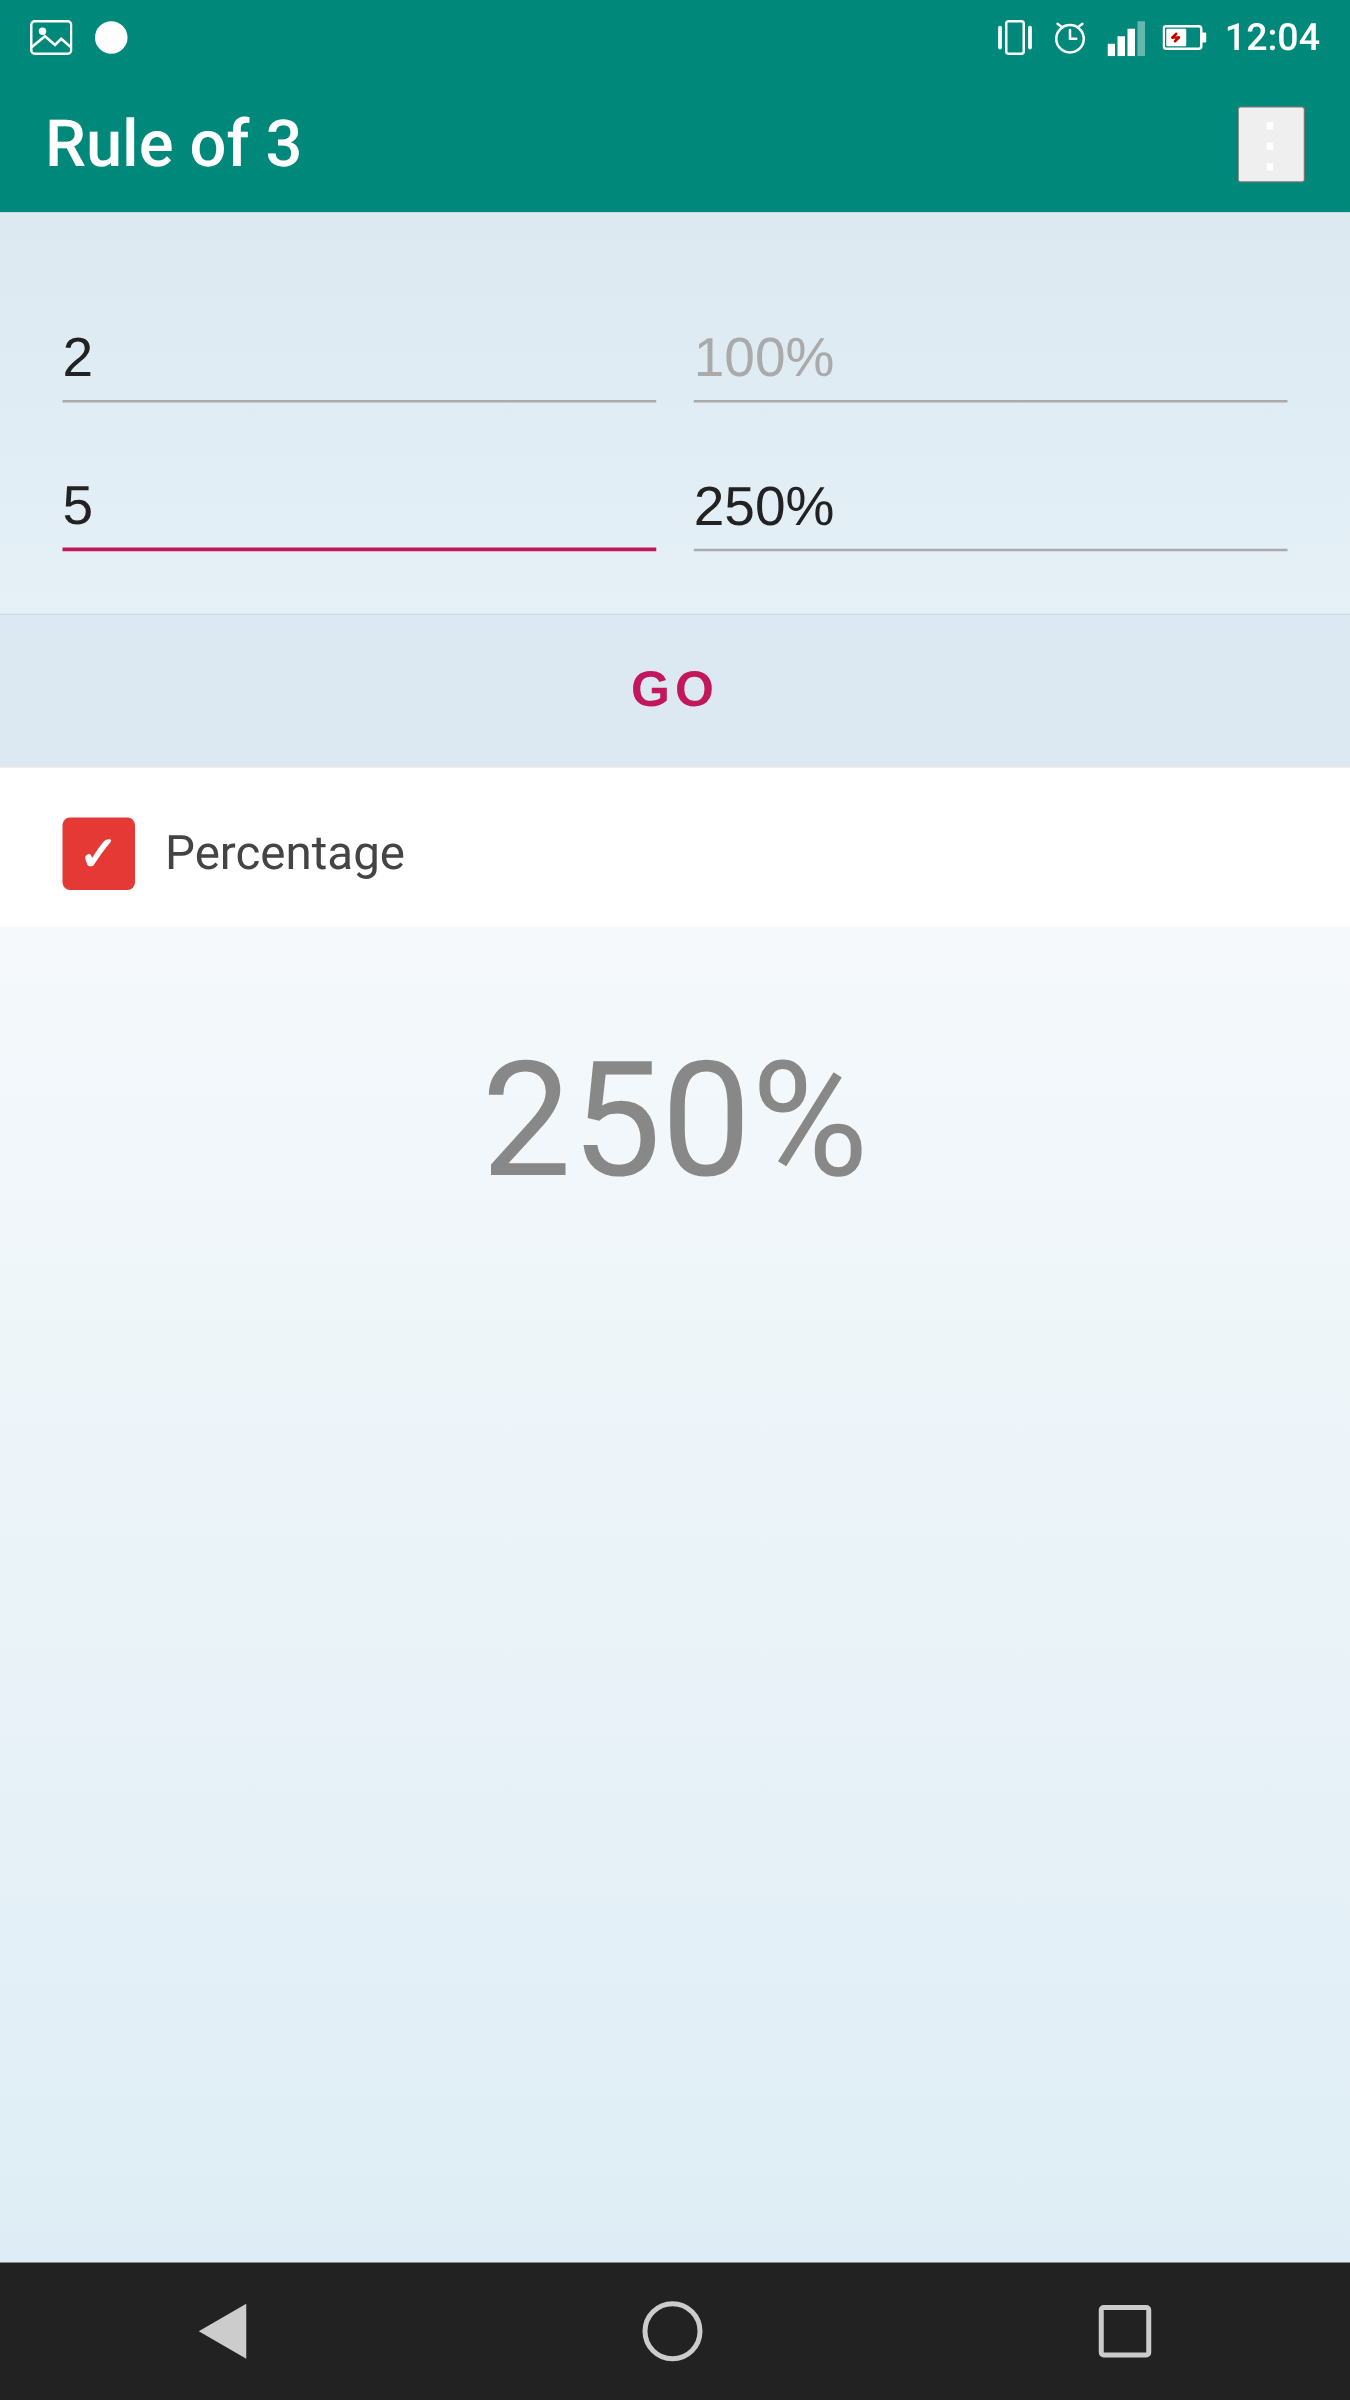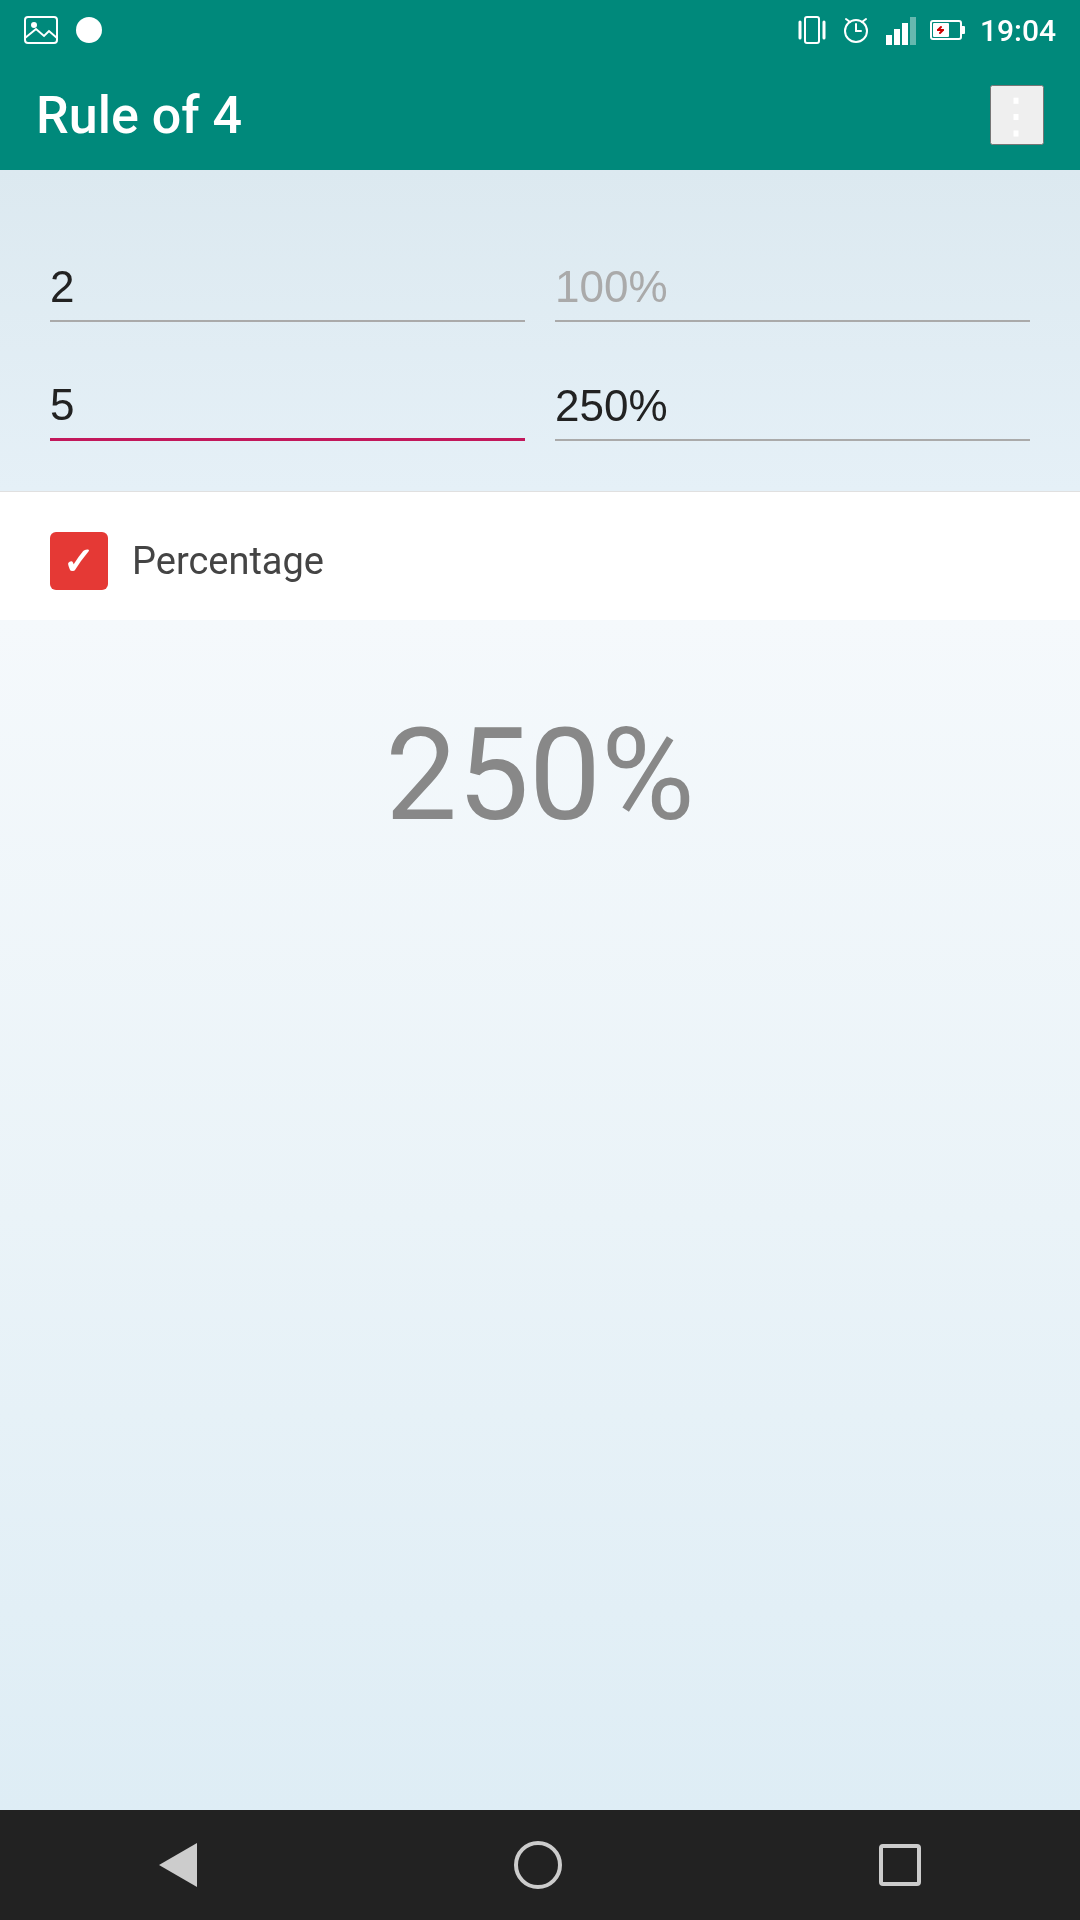--- a/index.html
+++ b/index.html
@@ -276,26 +276,26 @@
     </svg>
 
     <svg width="36" height="24" viewBox="0 0 36 24" fill="white">
       <rect x="1" y="3" width="30" height="18" rx="2" fill="none" stroke="white" stroke-width="2"></rect>
       <rect x="31" y="8" width="4" height="8" rx="1" fill="white"></rect>
       <rect x="3" y="5" width="16" height="14" rx="1" fill="white"></rect>
       <line x1="11" y1="9" x2="8" y2="12" stroke="#c00" stroke-width="2" stroke-linecap="round"></line>
       <line x1="8" y1="12" x2="13" y2="12" stroke="#c00" stroke-width="2" stroke-linecap="round"></line>
       <line x1="13" y1="12" x2="10" y2="15" stroke="#c00" stroke-width="2" stroke-linecap="round"></line>
     </svg>
-    <span class="time-text">19:04</span>
+    <span class="time-text">12:04</span>
   </div>
 </div>
 
 <div class="app-bar">
-  <span class="app-title">Rule of 4</span>
+  <span class="app-title">Rule of 3</span>
   <button class="more-icon">⋮</button>
 </div>
 
 <div class="content-area">
 
   <div class="input-section">
 
     <div class="input-row">
       <div class="input-wrapper">
         <input class="input-field" type="text" value="2" style="">
@@ -309,20 +309,23 @@
       <div class="input-wrapper">
         <input class="input-field active-field" type="text" value="5" style="">
       </div>
       <div class="input-wrapper">
         <input class="input-field" type="text" value="250%" style="">
       </div>
     </div>
 
   </div>
 
+  <div class="go-button-container">
+    <button class="go-button">GO</button>
+  </div>
 
   <div class="checkbox-section">
     <div class="checkbox-visual">
       <span class="checkbox-checkmark">✓</span>
     </div>
     <span class="checkbox-label">Percentage</span>
   </div>
 
   <div class="result-section">
     <span class="result-value">250%</span>

